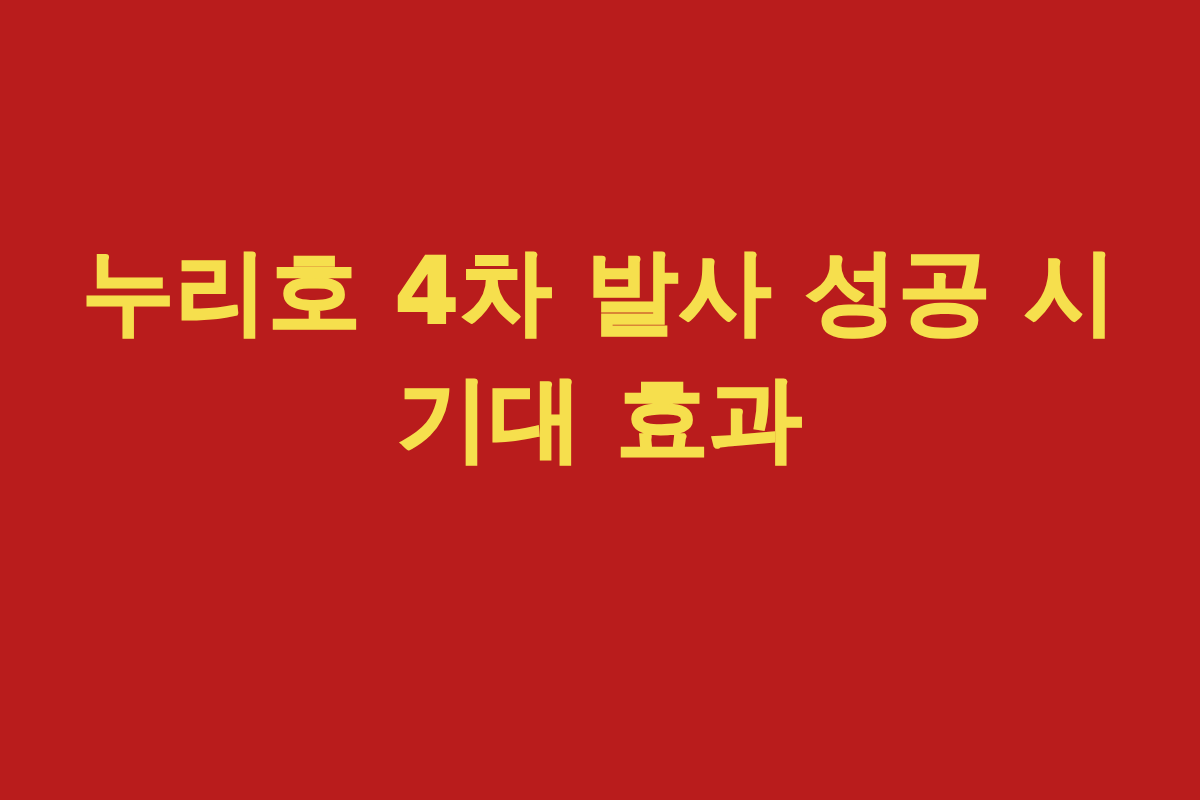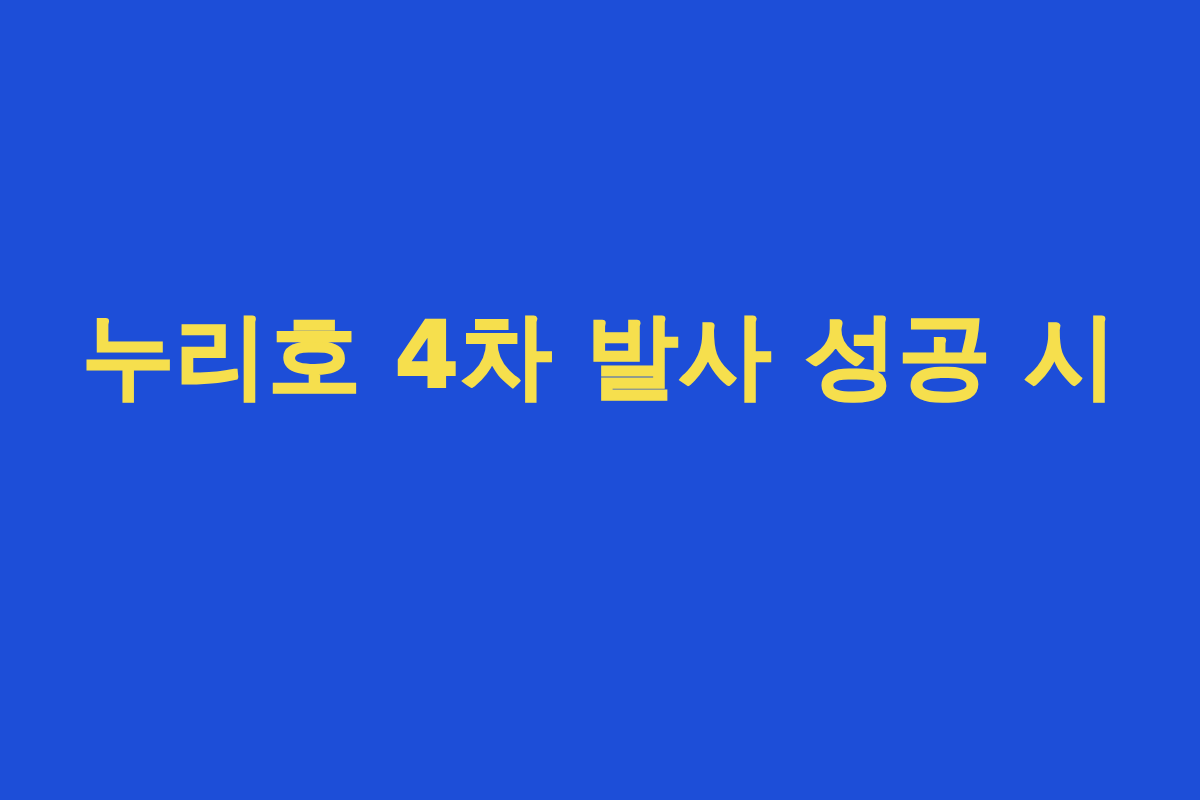--- a/index.html
+++ b/index.html
@@ -46,19 +46,20 @@
     -webkit-text-stroke: 2.2px #F6DF4D;
   }
 
   .headline-line {
     display: block;
   }
 </style>
 </head>
 <body>
 
-<div class="card" style="background: #1d4ed8;">
+<div class="card" style="background: #b91c1c;">
 
   <h1 class="headline" style="color: rgb(246, 223, 77); -webkit-text-stroke: 2.2px rgb(246, 223, 77);">
     <span class="headline-line">누리호 4차 발사 성공 시</span>
+    <span class="headline-line">기대 효과</span>
   </h1>
 
 </div>
 
 </body></html>

